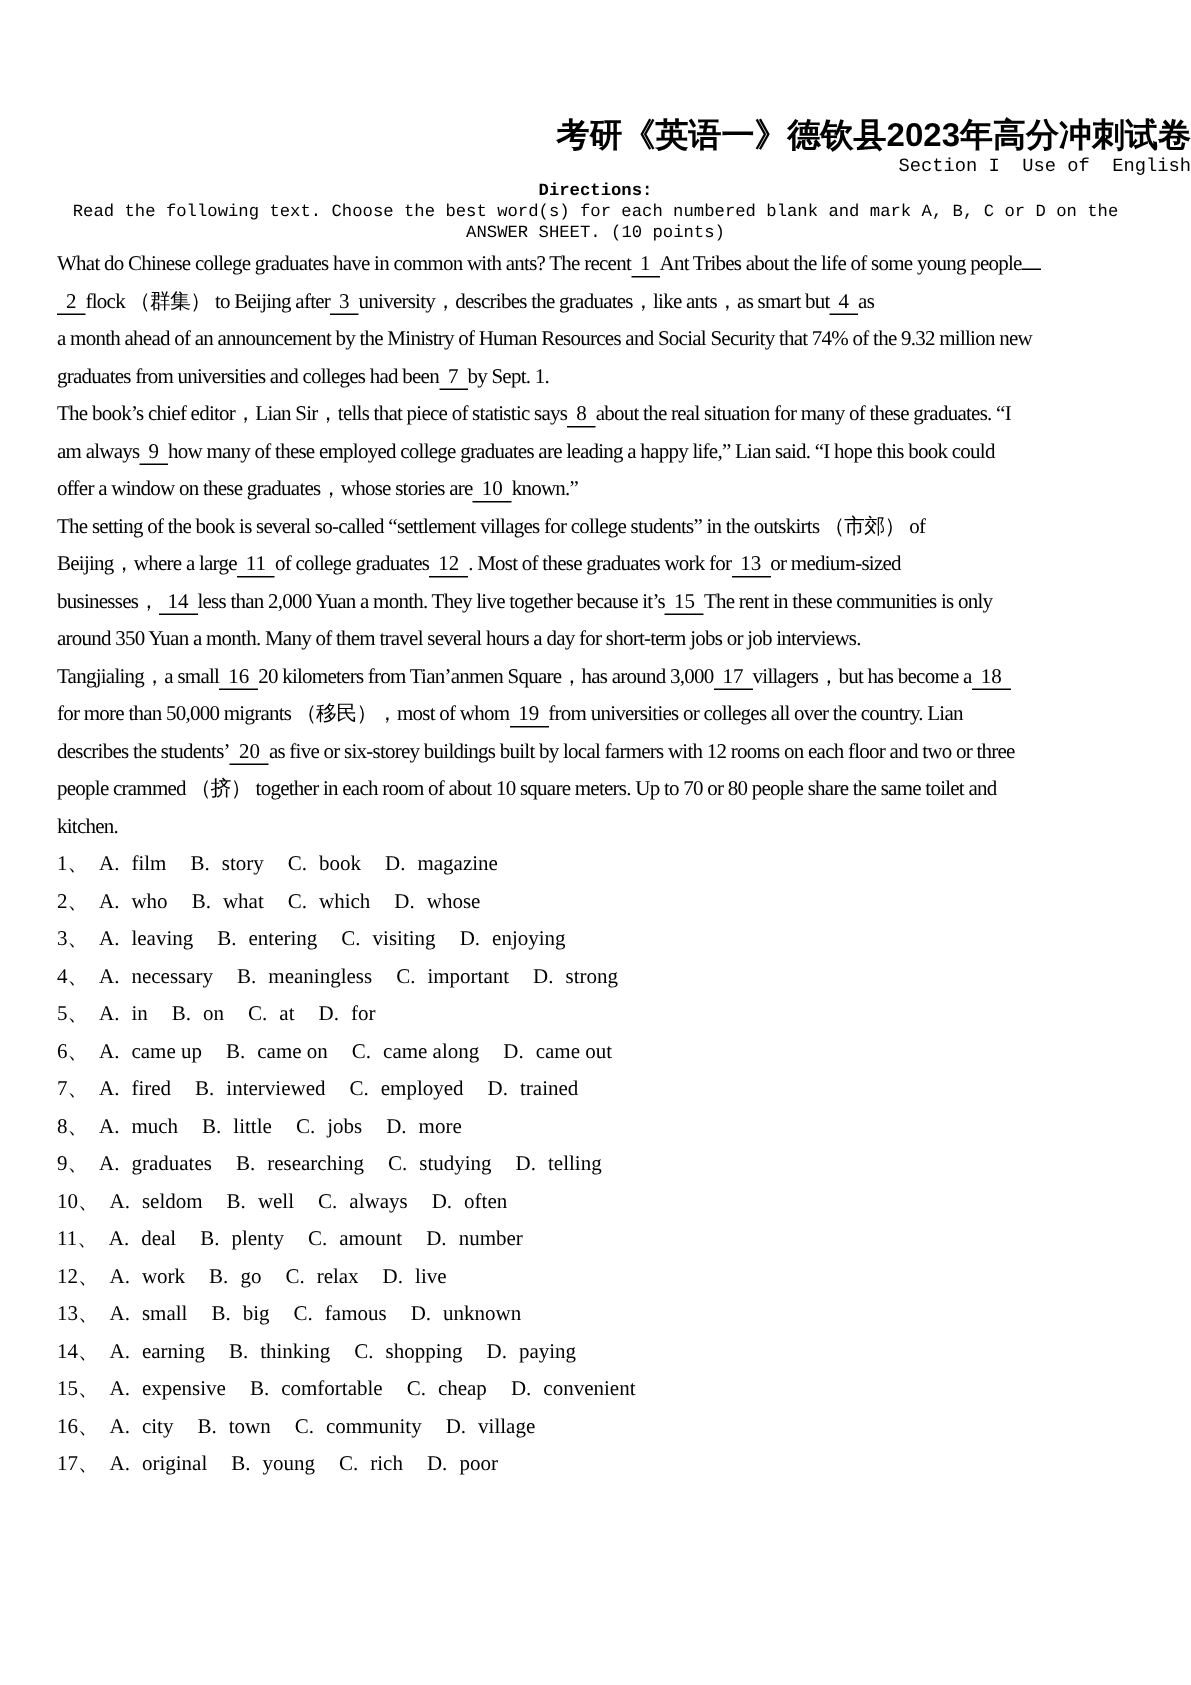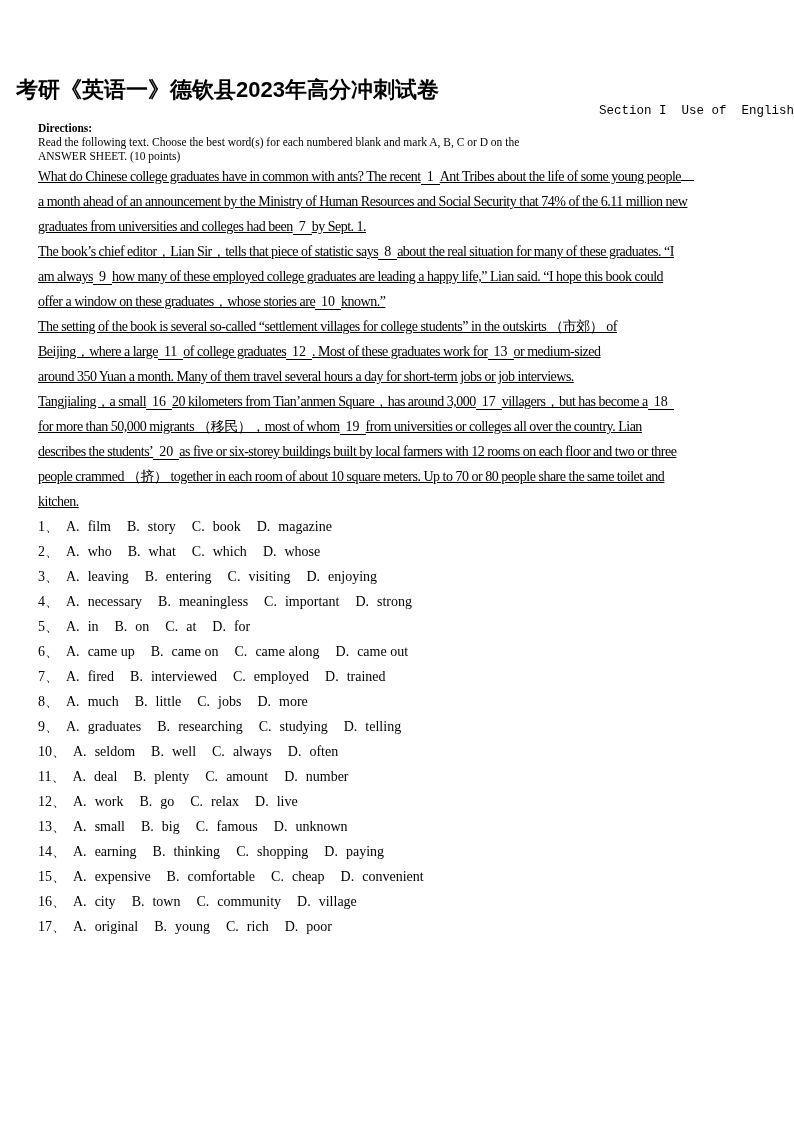--- a/index.html
+++ b/index.html
@@ -8,55 +8,54 @@
     width: 794px;
     height: 1123px;
     margin: 0 auto;
     background: #ffffff;
     color: #000000;
     overflow: hidden;
     box-sizing: border-box;
   }
   .title {
     margin: 78px 0 0 0;
-    text-align: left;
+    text-align: right;
     font-family: "Liberation Sans", sans-serif;
     font-weight: 700;
     font-size: 22px;
     line-height: 24px;
-    padding-left: 16px;
   }
   .section-heading {
     margin-top: 2px;
     text-align: right;
     font-family: "Liberation Mono", monospace;
     font-size: 12.5px;
     line-height: 15px;
     white-space: pre;
   }
   .directions {
     margin: 2px 38px 0 38px;
-    font-family: Liberation Serif, serif;
+    font-family: Liberation Mono, monospace;
     font-size: 11.5px;
     line-height: 14px;
+    text-align: center;
   }
   .dir-label { font-weight: 700; }
   .dir-line { white-space: pre; }
   .passage {
     margin: 1px 38px 0 38px;
     font-family: "Liberation Serif", serif;
     font-size: 14px;
     letter-spacing: -0.5px;
   }
   .pline {
     height: 25px;
     line-height: 25px;
     white-space: pre;
     overflow: visible;
-    text-decoration: underline;
   }
   .blank {
     display: inline-block;
     border-bottom: 1px solid #000;
     padding: 0 6px;
     line-height: 15px;
     letter-spacing: 0;
   }
   .blank-empty {
     padding: 0;
@@ -84,27 +83,29 @@
 <div class="page">
   <h1 class="title">考研《英语一》德钦县2023年高分冲刺试卷</h1>
   <div class="section-heading">Section I  Use of  English</div>
   <div class="directions">
     <div class="dir-label">Directions:</div>
     <div class="dir-line">Read the following text. Choose the best word(s) for each numbered blank and mark A, B, C or D on the</div>
     <div class="dir-line">ANSWER SHEET. (10 points)</div>
   </div>
   <div class="passage">
       <div class="pline">What do Chinese college graduates have in common with ants? The recent<span class="blank">1</span>Ant Tribes about the life of some young people<span class="blank blank-empty"></span></div>
-      <div class="pline">a month ahead of an announcement by the Ministry of Human Resources and Social Security that 74% of the 6.11 million new</div>
+      <div class="pline"><span class="blank">2</span>flock （群集） to Beijing after<span class="blank">3</span>university，describes the graduates，like ants，as smart but<span class="blank">4</span>as</div>
+      <div class="pline">a month ahead of an announcement by the Ministry of Human Resources and Social Security that 74% of the 9.32 million new</div>
       <div class="pline">graduates from universities and colleges had been<span class="blank">7</span>by Sept. 1.</div>
       <div class="pline">The book’s chief editor，Lian Sir，tells that piece of statistic says<span class="blank">8</span>about the real situation for many of these graduates. “I</div>
       <div class="pline">am always<span class="blank">9</span>how many of these employed college graduates are leading a happy life,” Lian said. “I hope this book could</div>
       <div class="pline">offer a window on these graduates，whose stories are<span class="blank">10</span>known.”</div>
       <div class="pline">The setting of the book is several so-called “settlement villages for college students” in the outskirts （市郊） of</div>
       <div class="pline">Beijing，where a large<span class="blank">11</span>of college graduates<span class="blank">12</span>. Most of these graduates work for<span class="blank">13</span>or medium-sized</div>
+      <div class="pline">businesses，<span class="blank">14</span>less than 2,000 Yuan a month. They live together because it’s<span class="blank">15</span>The rent in these communities is only</div>
       <div class="pline">around 350 Yuan a month. Many of them travel several hours a day for short-term jobs or job interviews.</div>
       <div class="pline">Tangjialing，a small<span class="blank">16</span>20 kilometers from Tian’anmen Square，has around 3,000<span class="blank">17</span>villagers，but has become a<span class="blank">18</span></div>
       <div class="pline">for more than 50,000 migrants （移民），most of whom<span class="blank">19</span>from universities or colleges all over the country. Lian</div>
       <div class="pline">describes the students’<span class="blank">20</span>as five or six-storey buildings built by local farmers with 12 rooms on each floor and two or three</div>
       <div class="pline">people crammed （挤） together in each room of about 10 square meters. Up to 70 or 80 people share the same toilet and</div>
       <div class="pline">kitchen.</div>
     </div>
   <div class="questions">
       <div class="qrow"><span class="qnum">1、</span><span class="qopt"><span class="qletter">A.</span><span>film</span></span><span class="qopt"><span class="qletter">B.</span><span>story</span></span><span class="qopt"><span class="qletter">C.</span><span>book</span></span><span class="qopt"><span class="qletter">D.</span><span>magazine</span></span></div>
       <div class="qrow"><span class="qnum">2、</span><span class="qopt"><span class="qletter">A.</span><span>who</span></span><span class="qopt"><span class="qletter">B.</span><span>what</span></span><span class="qopt"><span class="qletter">C.</span><span>which</span></span><span class="qopt"><span class="qletter">D.</span><span>whose</span></span></div>

